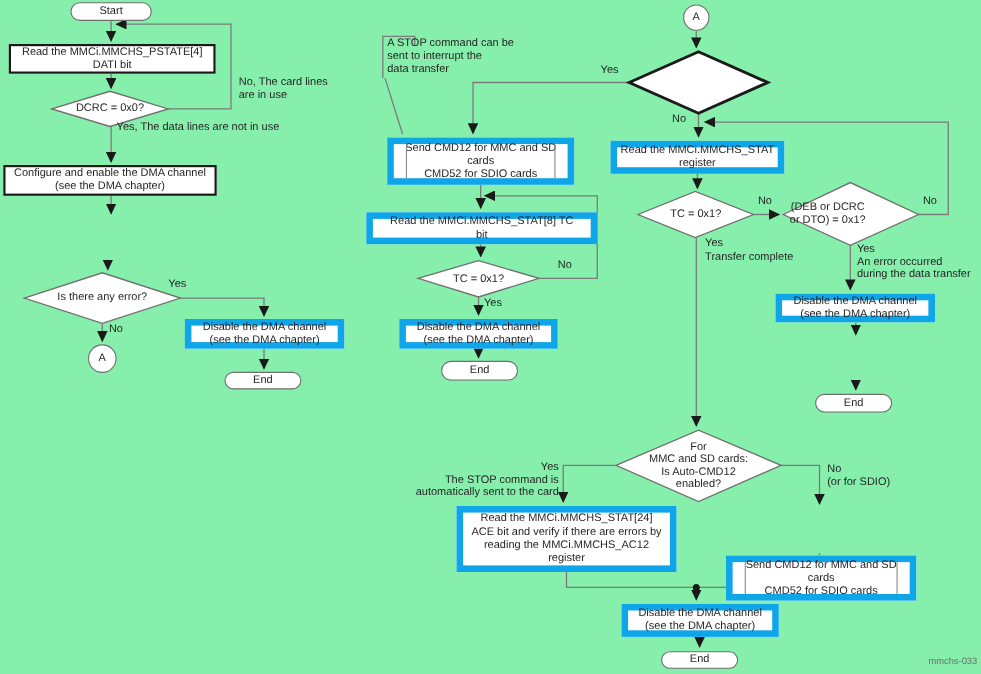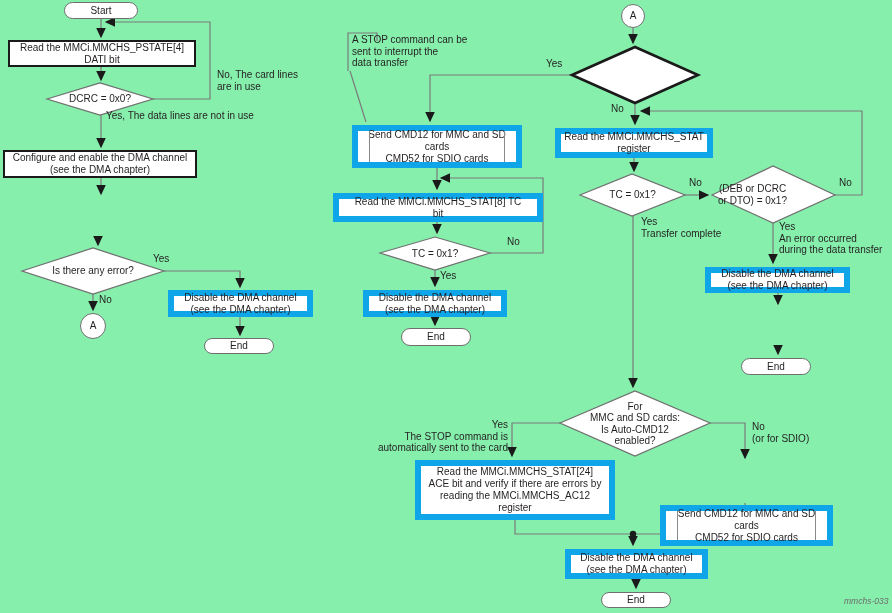--- a/index.html
+++ b/index.html
@@ -222,14 +222,14 @@
 
   <div class="node box-thin" style="left:565px;top:549px;width:143px;height:30px;">
       <span class="txt">Disable the DMA channel
 (see the DMA chapter)</span>
     </div>
 
   <div class="node term" style="left:601px;top:592px;width:70px;height:16px;">
       <span>End</span>
     </div>
 
-  <div class="footer" style="left:844px;top:596px;font-style:italic;">mmchs-033</div>
+  <div class="footer" style="left:844px;top:596px;">mmchs-033</div>
 </div>
 
 </body></html>

